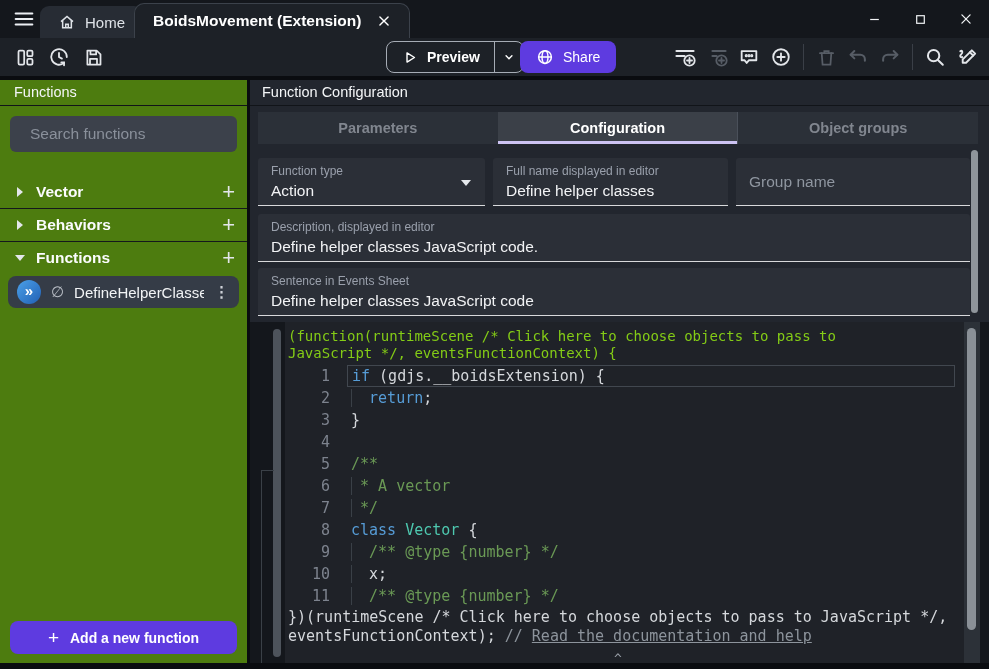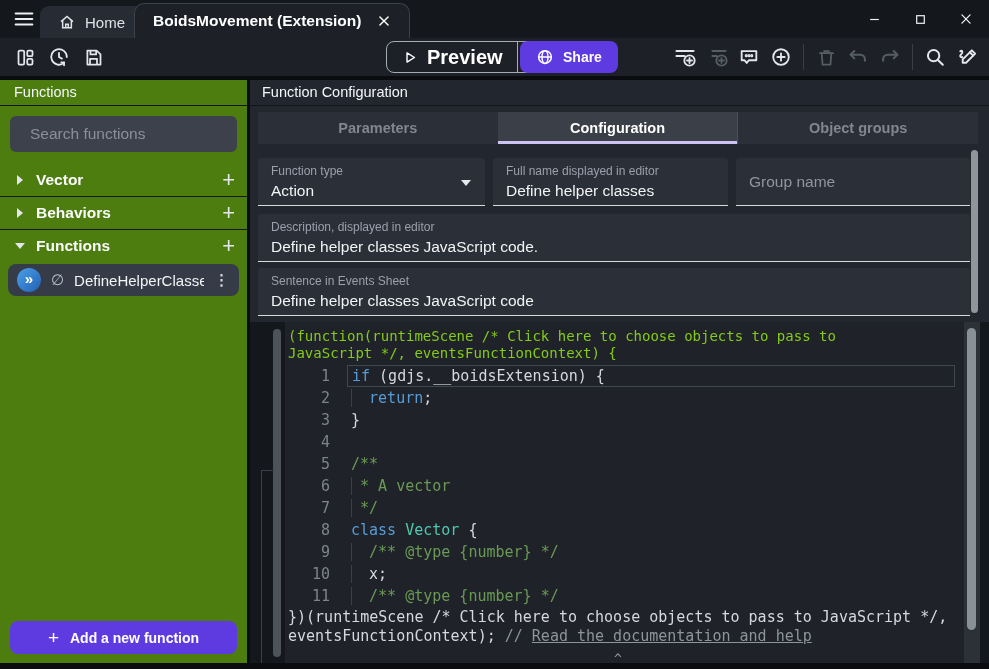--- a/index.html
+++ b/index.html
@@ -20,32 +20,32 @@
   .tab-doc { position:absolute; left:134px; top:3px; height:35px; background:#1d2127; border:1px solid #3c424b; border-bottom:none; border-radius:10px 10px 0 0; display:flex; align-items:center; gap:16px; padding:0 18px; font-weight:bold; font-size:15.5px; color:#ffffff; cursor:pointer; }
   .winbtns { position:absolute; right:0; top:0; height:38px; display:flex; }
   .winbtn { width:46px; height:38px; display:flex; align-items:center; justify-content:center; color:#f2f4f6; cursor:pointer; }
 
   
   .toolbar { position:absolute; left:0; top:38px; width:989px; height:40px; background:#1d2127; border-bottom:2px solid #0a0c10; }
   .tb-left { position:absolute; left:10px; top:0; height:38px; display:flex; align-items:center; gap:4px; }
   .icon-btn { width:30px; height:30px; display:flex; align-items:center; justify-content:center; color:#e3e6ea; cursor:pointer; }
   .icon-btn.dim { color:#575d66; }
   .preview-group { position:absolute; left:386px; top:3px; height:32px; border:1px solid #a6acb5; border-radius:8px; display:flex; align-items:stretch; color:#ffffff; }
-  .preview-main { display:flex; align-items:center; gap:9px; padding:0 14px; font-weight:bold; font-size:20px; cursor:pointer; }
+  .preview-main { display:flex; align-items:center; gap:9px; padding:0 14px; font-weight:bold; font-size:14px; cursor:pointer; }
   .preview-sep { width:1px; background:#a6acb5; }
   .preview-caret { width:28px; display:flex; align-items:center; justify-content:center; cursor:pointer; }
-  .share-btn { position:absolute; left:520px; top:3px; height:32px; background:#5e3be0; border-radius:8px; display:flex; align-items:center; gap:9px; padding:10px 16px; font-weight:bold; font-size:14px; color:#fff; cursor:pointer; }
+  .share-btn { position:absolute; left:520px; top:3px; height:32px; background:#5e3be0; border-radius:8px; display:flex; align-items:center; gap:9px; padding:10px 16px; font-weight:normal; font-size:14px; color:#fff; cursor:pointer; }
   .tb-right { position:absolute; right:6px; top:0; height:38px; display:flex; align-items:center; }
   .tb-right .icon-btn { margin:0 1px; }
   .vsep { width:1px; height:26px; background:#3a3f47; margin:0 6px; }
 
   
   .sidebar { position:absolute; left:0; top:80px; width:247px; height:583px; background:#4d7c0f; }
   .panel-title { height:26px; line-height:25px; padding-left:14px; font-size:14.5px; color:#f4f6f8; border-bottom:1px solid #111419; }
-  .search-wrap { margin:10px 10px 12px 10px; height:36px; background:#3c414b; border-radius:6px; display:flex; align-items:center; gap:9px; padding:0 11px; }
+  .search-wrap { margin:10px 10px 24px 10px; height:36px; background:#3c414b; border-radius:6px; display:flex; align-items:center; gap:9px; padding:0 11px; }
   .search-wrap input { flex:1; background:transparent; border:none; outline:none; color:#e6e9ed; font-size:15.5px; font-family:"Liberation Sans",sans-serif; }
   .search-wrap input::placeholder { color:#8a909b; }
   .trow { height:32px; display:flex; align-items:center; padding:0 12px 0 15px; cursor:pointer; }
   .tlabel { flex:1; margin-left:11px; font-weight:bold; font-size:15.5px; color:#fbfcfd; }
   .tplus { font-size:22px; font-weight:400; color:#e3e6ea; line-height:20px; cursor:pointer; }
   .tdiv { height:1px; background:#14171c; }
   .chv { width:10px; height:10px; position:relative; }
   .chv.right::before { content:""; position:absolute; left:2px; top:0; border-left:6px solid #e3e6ea; border-top:5px solid transparent; border-bottom:5px solid transparent; }
   .chv.down::before { content:""; position:absolute; left:0; top:2px; border-top:6px solid #e3e6ea; border-left:5px solid transparent; border-right:5px solid transparent; }
   .fn-item { margin:2px 8px 0 8px; height:32px; background:#353c47; border-radius:8px; display:flex; align-items:center; gap:10px; padding:0 10px 0 9px; cursor:pointer; }

